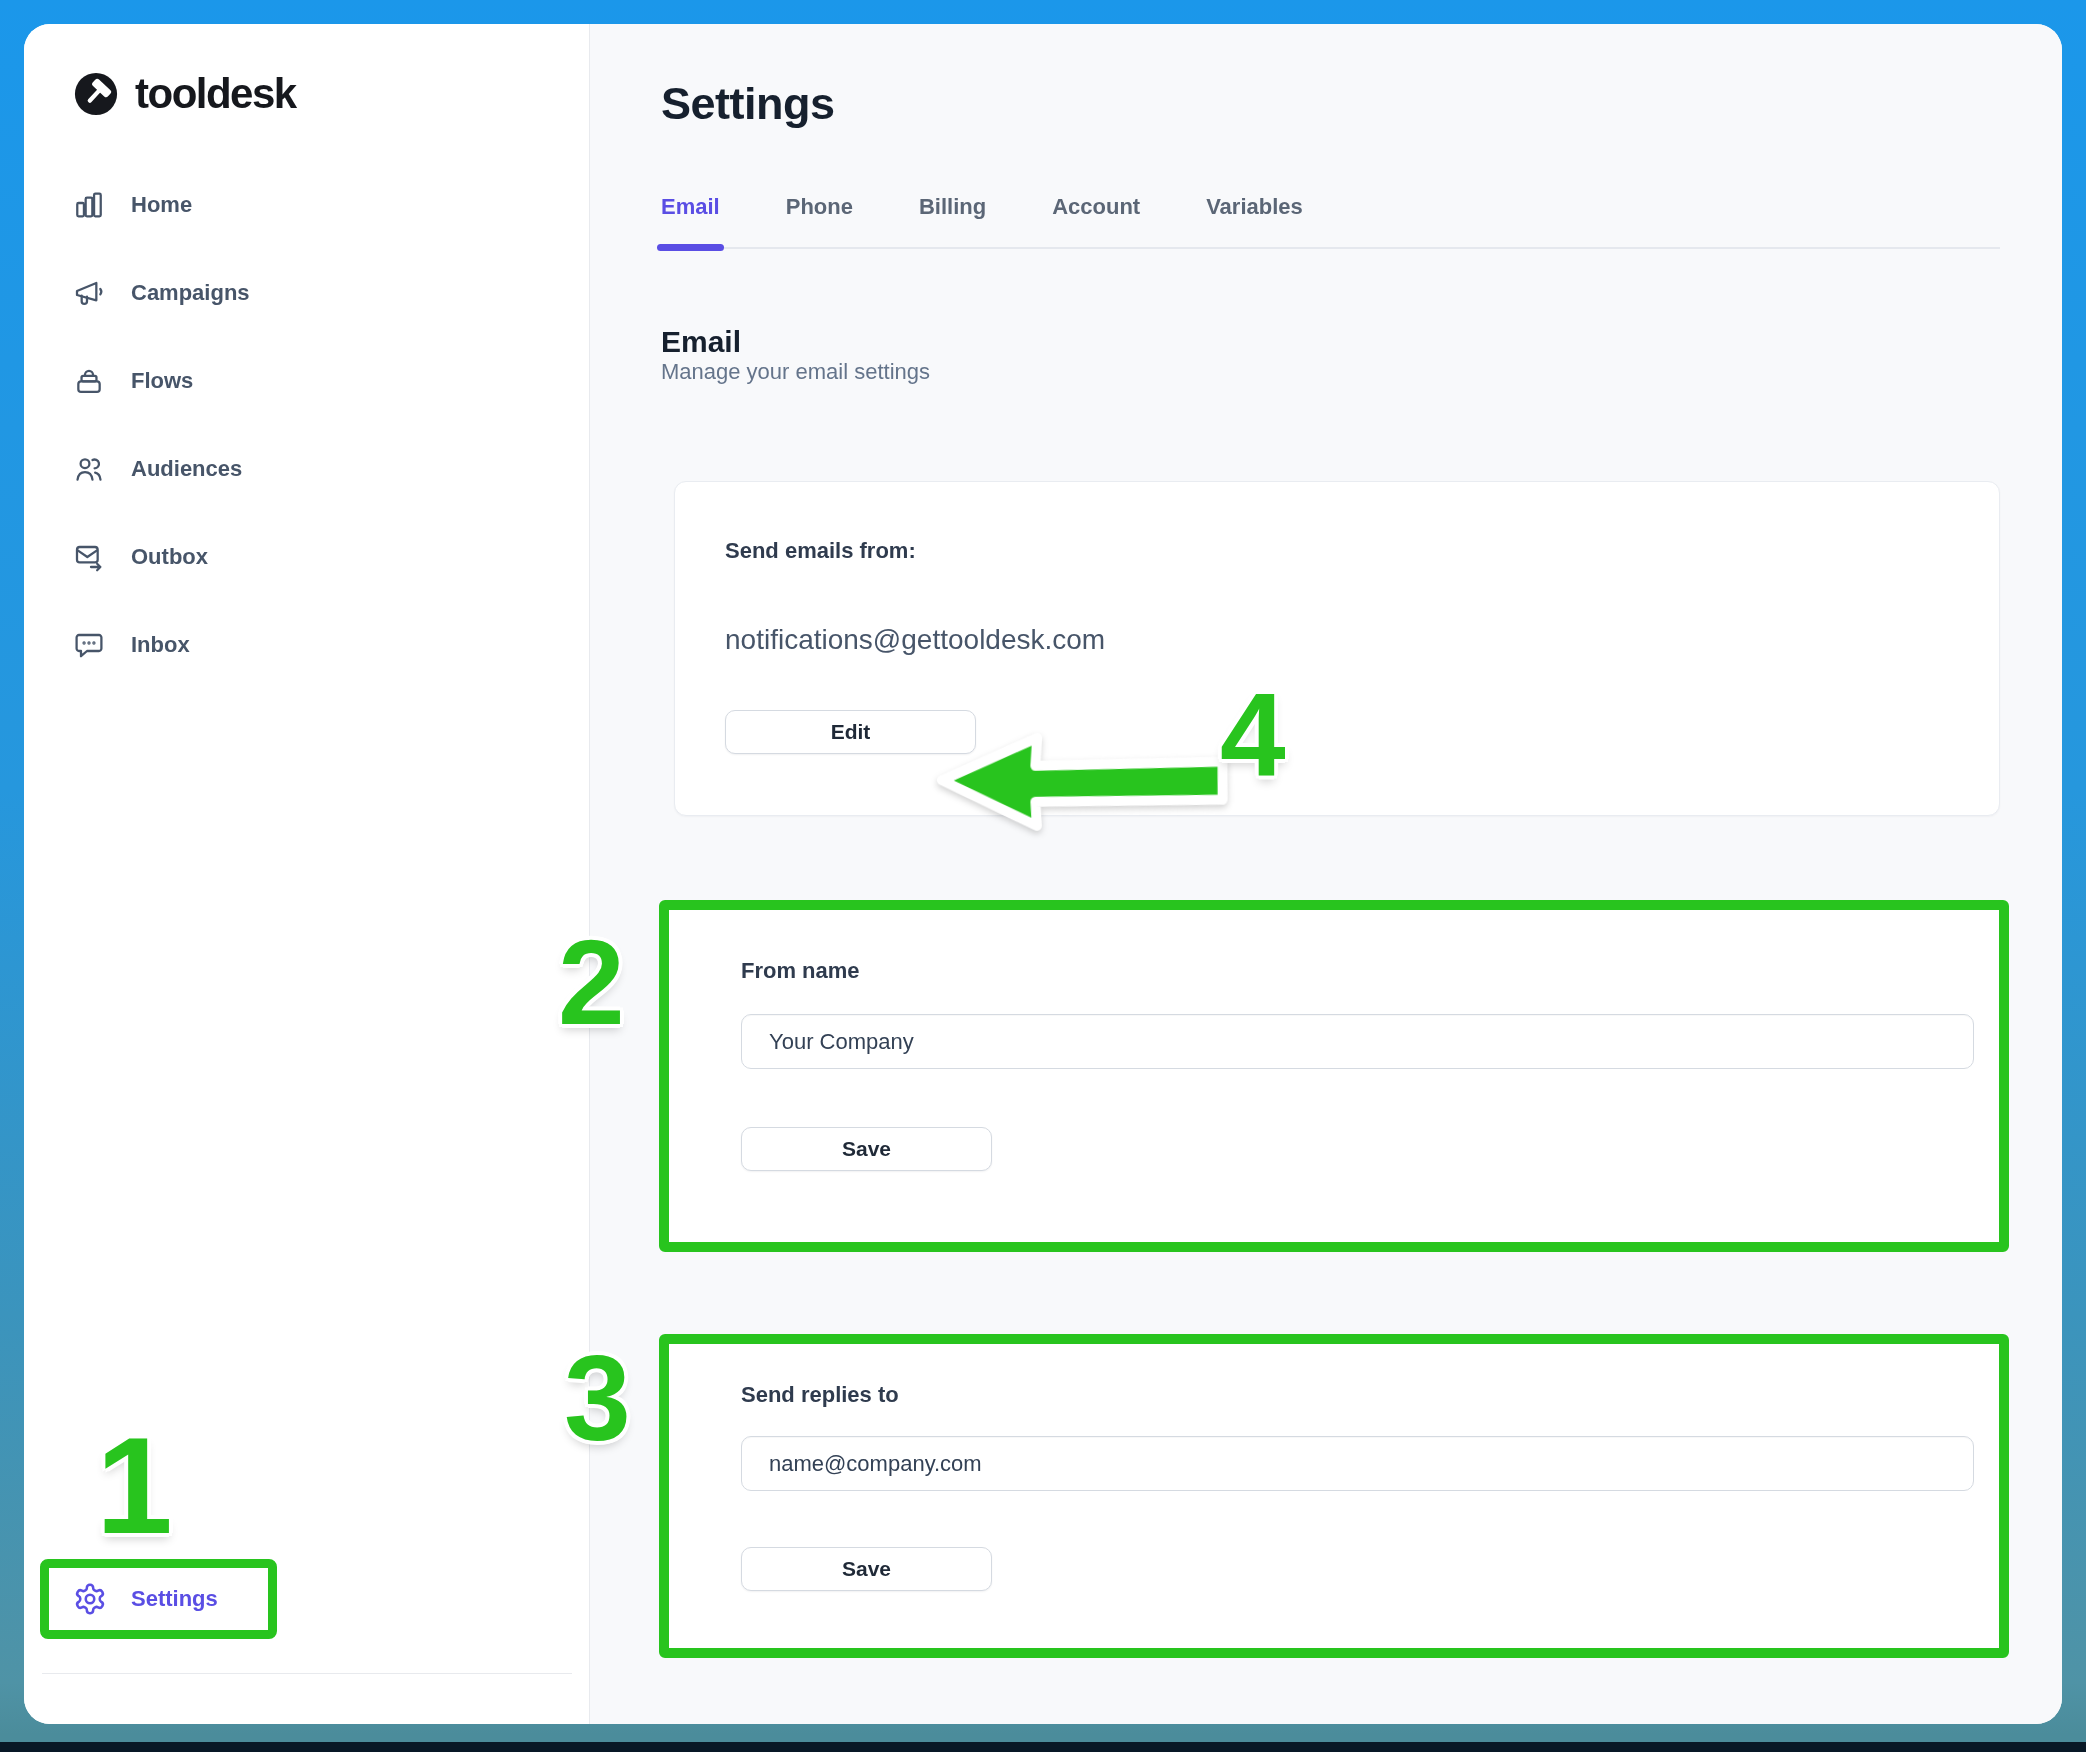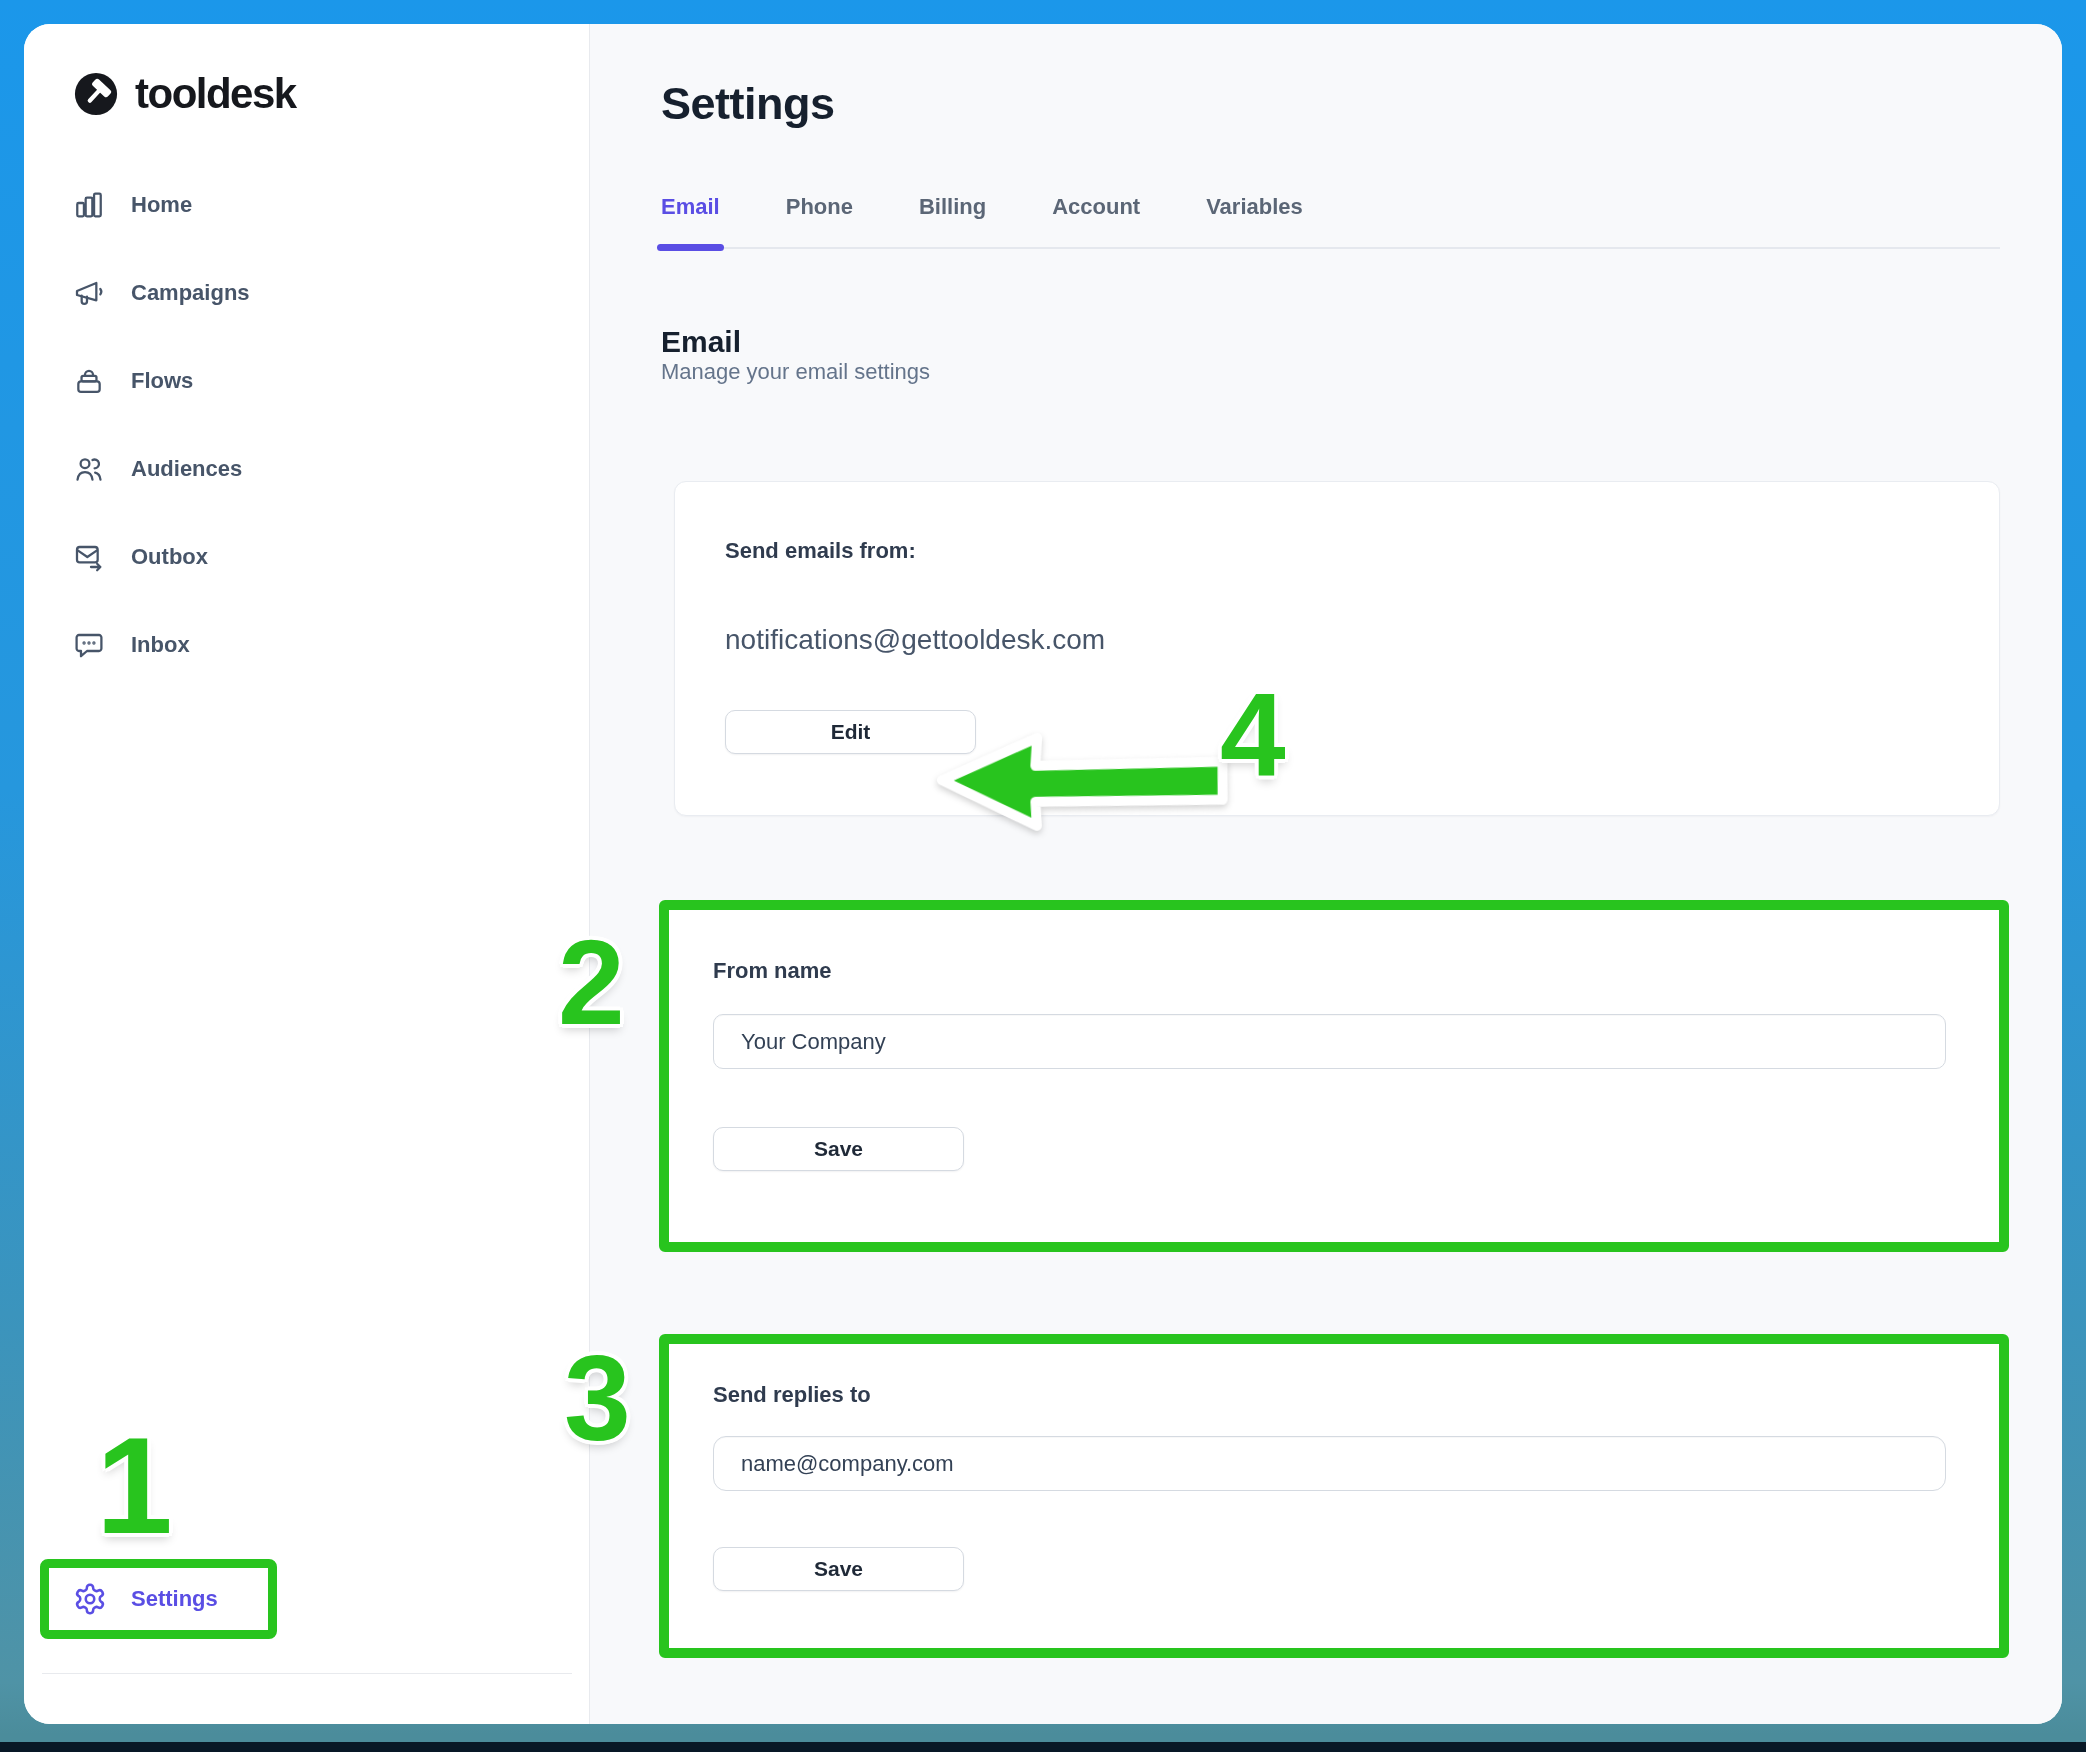--- a/index.html
+++ b/index.html
@@ -63,32 +63,32 @@
   .btn{
     display:inline-flex;align-items:center;justify-content:center;
     width:251px;height:44px;background:#fff;border:1px solid var(--input-border);
     border-radius:10px;font-family:"Liberation Sans",sans-serif;
     font-size:21px;font-weight:700;color:#1f2937;cursor:pointer;
     box-shadow:0 1px 2px rgba(16,24,40,.06);
   }
   .sender-card .btn{margin-top:54px;}
   .green-section{
     border:10px solid var(--green);border-radius:6px;background:#fff;
-    margin-right:-9px;margin-left:-2px;padding-left:44px;
+    margin-right:-9px;margin-left:-2px;padding-left:72px;
   }
   .box-from{margin-top:84px;height:352px;padding-top:48px;}
   .box-reply{margin-top:82px;height:324px;padding-top:38px;}
   .text-input{
     display:block;margin-top:30px;width:1233px;height:55px;border:1px solid var(--input-border);
     border-radius:10px;background:#fff;padding:0 27px;font-family:"Liberation Sans",sans-serif;
     font-size:22px;color:#334155;box-shadow:0 1px 1px rgba(16,24,40,.03) inset;
   }
   .box-from .btn{margin-top:58px;}
   .box-reply .btn{margin-top:56px;}
-  .box-reply .text-input{margin-top:28px;border-radius:13px;}
+  .box-reply .text-input{margin-top:28px;}
   
   .num{
     position:absolute;z-index:30;line-height:1;font-weight:700;color:var(--green);
     text-shadow:-4px 0 0 #fff,4px 0 0 #fff,0 -4px 0 #fff,0 4px 0 #fff,
       -3px -3px 0 #fff,3px -3px 0 #fff,-3px 3px 0 #fff,3px 3px 0 #fff,
       0 6px 10px rgba(0,0,0,.18);
   }
   .num1{left:72px;top:1392px;font-size:138px;}
   .num2{left:534px;top:898px;font-size:120px;}
   .num3{left:540px;top:1314px;font-size:120px;}

